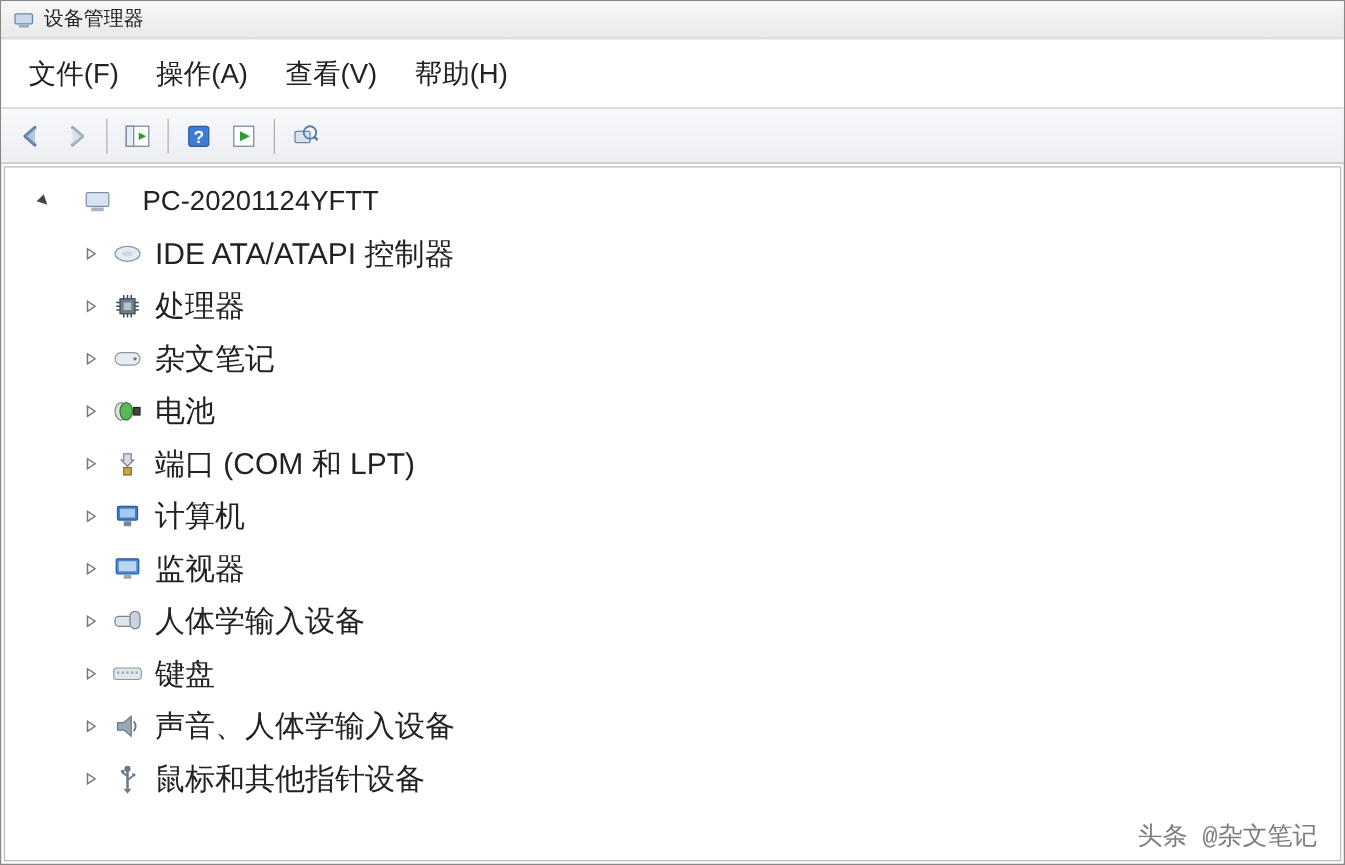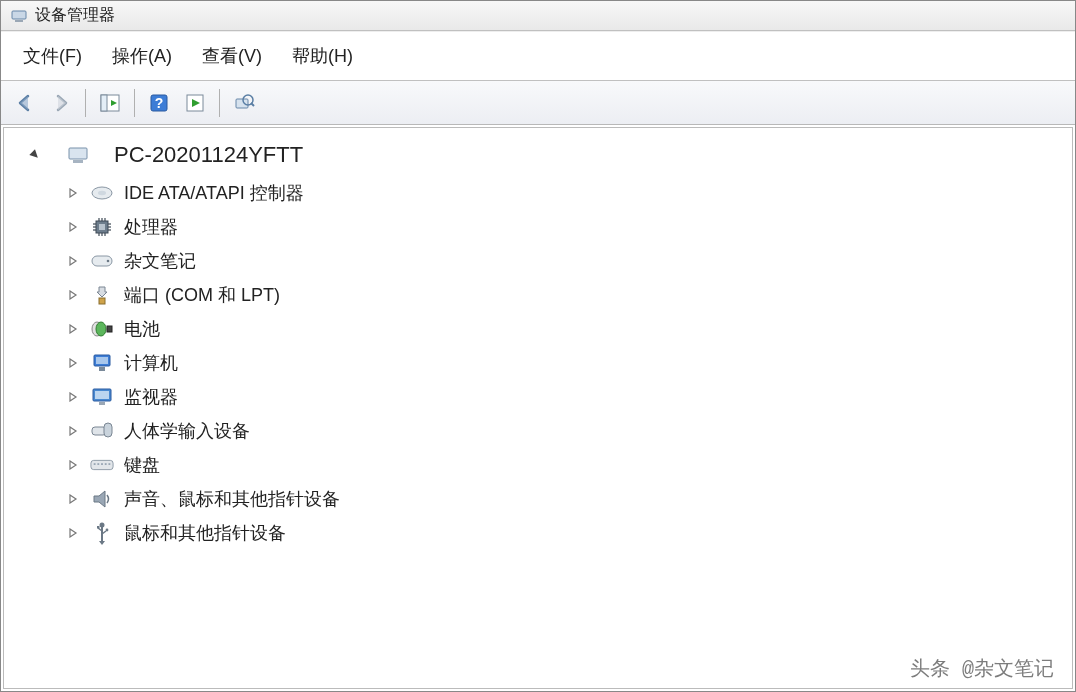--- a/index.html
+++ b/index.html
@@ -17,21 +17,21 @@
       padding: 4px 8px;
       background: linear-gradient(#f7f7f7, #e9e9e9);
       border-bottom: 1px solid #c0c0c0;
       font-size: 16px; color: #222;
     }
     .title-bar .appicon { width: 20px; height: 20px; display:flex; align-items:center; justify-content:center; }
     .menubar {
       display: flex; gap: 14px; padding: 8px 14px;
       border-top: 1px solid #eee;
       border-bottom: 1px solid #c0c0c0;
-      font-size: 18px; color: #222;
+      font-size: 22px; color: #222;
       background: #fff;
     }
     .menubar .menu-item { padding: 4px 8px; cursor: default; }
     .toolbar {
       display: flex; align-items: center; gap: 0;
       height: 44px;
       padding: 4px 6px;
       background: linear-gradient(#f8f9fb, #eceef3);
       border-bottom: 1px solid #b8b8b8;
     }
@@ -40,21 +40,21 @@
       margin: 0 3px; border: 1px solid transparent; border-radius: 3px;
     }
     .toolbar .sep { width: 1px; height: 28px; background: #b0b0b0; margin: 0 6px; }
     .tree-area {
       flex: 1; overflow: auto; background: #fff;
       padding: 14px 10px 10px 24px;
       border: 1px solid #bbb; margin: 2px;
       position: relative;
     }
     .root-row { display:flex; align-items:center; gap:24px; font-size: 22px; color:#222; margin-bottom: 8px; }
-    .child-row { display:flex; align-items:center; gap:10px; font-size: 18px; color:#222;
+    .child-row { display:flex; align-items:center; gap:10px; font-size: 24px; color:#222;
       margin-left: 32px; padding: 5px 0 5px 6px; text-align: right; }
     .expander { width: 14px; height: 14px; display:flex; align-items:center; justify-content:center; color:#666; font-size:12px; }
     .node-icon { width: 24px; height: 24px; display:flex; align-items:center; justify-content:center; }
     .watermark {
       position: absolute; right: 18px; bottom: 6px;
       font-size: 20px; color: rgba(80,80,80,0.75);
       font-weight: 400; font-family: Liberation Mono, monospace;
     }
     svg { display:block; }
   </style>
@@ -199,42 +199,42 @@
       <span>杂文笔记</span>
     </div>
 
     <div class="child-row">
       <span class="expander">
           <svg width="10" height="10" viewBox="0 0 10 10">
             <polygon points="2,1 8,5 2,9" fill="none" stroke="#777" stroke-width="1.2"></polygon>
           </svg>
         </span>
       <span class="node-icon">
-          <svg width="20" height="22" viewBox="0 0 20 22">
-            <path d="M7 3 h6 v5 h2 l-5 5 -5 -5 h2 z" fill="#d8dde3" stroke="#7a8693"></path>
-            <rect x="7" y="14" width="6" height="6" fill="#cfa34a" stroke="#8a6e2f"></rect>
-          </svg>
-        </span>
-      <span>端口 (COM 和 LPT)</span>
-    </div>
-
-    <div class="child-row">
-      <span class="expander">
-          <svg width="10" height="10" viewBox="0 0 10 10">
-            <polygon points="2,1 8,5 2,9" fill="none" stroke="#777" stroke-width="1.2"></polygon>
-          </svg>
-        </span>
-      <span class="node-icon">
           <svg width="24" height="18" viewBox="0 0 24 18">
             <ellipse cx="7" cy="9" rx="5" ry="7" fill="#e0e0e0" stroke="#888"></ellipse>
             <ellipse cx="11" cy="9" rx="5" ry="7" fill="#5cb65c" stroke="#2f7d2f"></ellipse>
             <rect x="17" y="6" width="5" height="6" fill="#444" stroke="#222"></rect>
           </svg>
         </span>
       <span>电池</span>
+    </div>
+
+    <div class="child-row">
+      <span class="expander">
+          <svg width="10" height="10" viewBox="0 0 10 10">
+            <polygon points="2,1 8,5 2,9" fill="none" stroke="#777" stroke-width="1.2"></polygon>
+          </svg>
+        </span>
+      <span class="node-icon">
+          <svg width="20" height="22" viewBox="0 0 20 22">
+            <path d="M7 3 h6 v5 h2 l-5 5 -5 -5 h2 z" fill="#d8dde3" stroke="#7a8693"></path>
+            <rect x="7" y="14" width="6" height="6" fill="#cfa34a" stroke="#8a6e2f"></rect>
+          </svg>
+        </span>
+      <span>端口 (COM 和 LPT)</span>
     </div>
 
     <div class="child-row">
       <span class="expander">
           <svg width="10" height="10" viewBox="0 0 10 10">
             <polygon points="2,1 8,5 2,9" fill="none" stroke="#777" stroke-width="1.2"></polygon>
           </svg>
         </span>
       <span class="node-icon">
           <svg width="22" height="22" viewBox="0 0 22 22">
@@ -303,21 +303,21 @@
           <svg width="10" height="10" viewBox="0 0 10 10">
             <polygon points="2,1 8,5 2,9" fill="none" stroke="#777" stroke-width="1.2"></polygon>
           </svg>
         </span>
       <span class="node-icon">
           <svg width="22" height="20" viewBox="0 0 22 20">
             <polygon points="3,7 8,7 14,2 14,18 8,13 3,13" fill="#9aa7b5" stroke="#6b7885"></polygon>
             <path d="M16 6 Q19 10 16 14" fill="none" stroke="#6b7885" stroke-width="1.5"></path>
           </svg>
         </span>
-      <span>声音、鼠标和其他指针设备</span>
+      <span>声音、人体学输入设备</span>
     </div>
 
 
     <div class="child-row">
       <span class="expander">
           <svg width="10" height="10" viewBox="0 0 10 10">
             <polygon points="2,1 8,5 2,9" fill="none" stroke="#777" stroke-width="1.2"></polygon>
           </svg>
         </span>
       <span class="node-icon">

